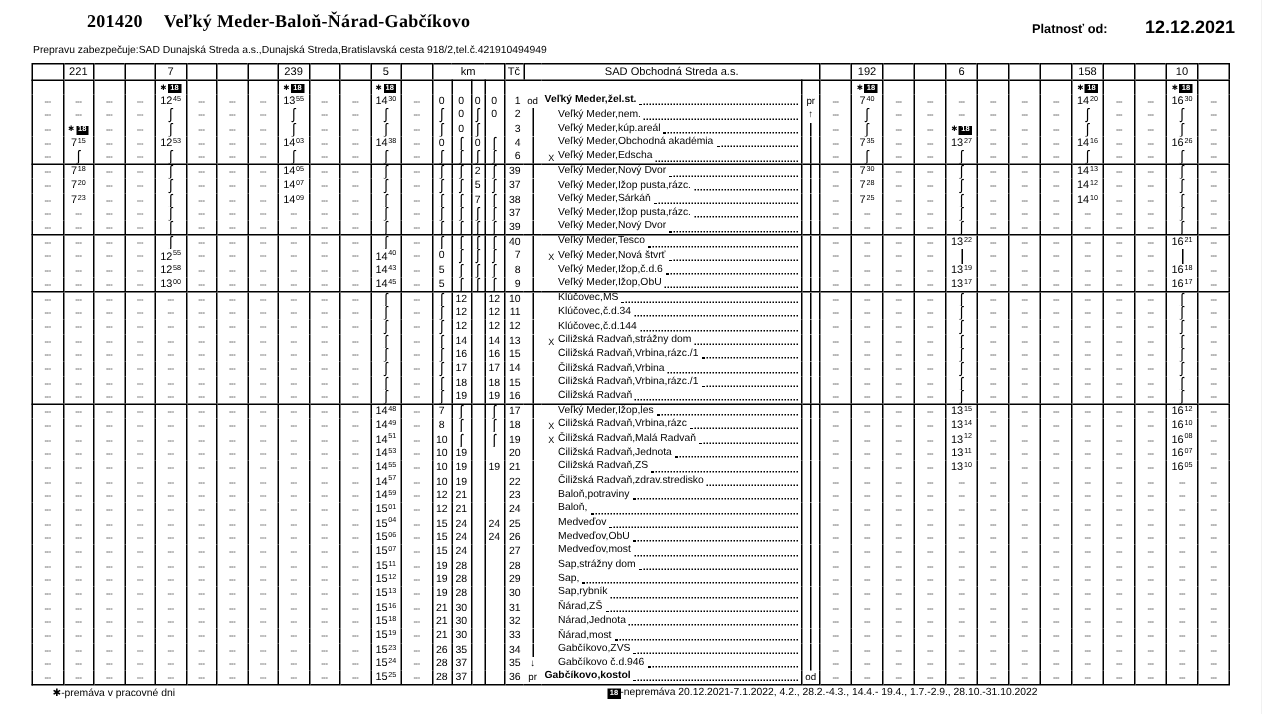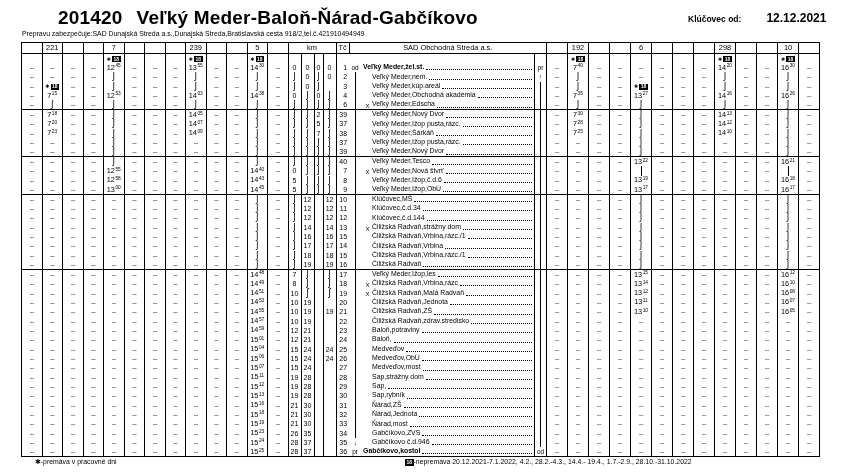--- a/index.html
+++ b/index.html
@@ -1,18 +1,18 @@
 <!DOCTYPE html>
 <html><head>
 <meta charset="utf-8">
 <style>
   html,body{margin:0;padding:0;background:#e8e8e8;}
   .page{width:841px;height:476px;background:#ffffff;position:relative;margin:0 auto;
         font-family:"Liberation Sans",sans-serif;color:#000;overflow:hidden;}
-  .title{position:absolute;top:7px;left:58px;font-size:19px;font-weight:bold;letter-spacing:0.2px;}
+  .title{position:absolute;top:7px;left:58px;font-size:12px;font-weight:bold;letter-spacing:0.2px;font-family:Liberation Serif, serif;}
   .title .rnum{margin-right:14px;}
   .validity{position:absolute;top:11px;left:688px;font-size:8.5px;font-weight:bold;white-space:nowrap;}
   .validity .vdate{font-size:12px;margin-left:25px;}
   .operator{position:absolute;top:30px;left:22px;font-size:6.9px;}
 
   table.tt{position:absolute;top:42px;left:21px;width:799px;border-collapse:collapse;table-layout:fixed;
            border:1px solid #000;}
   .tt tr{height:9.35px;}
   .tt tr.hdr{height:11px;}
   .tt td{border-left:1px solid #000;padding:0;margin:0;text-align:center;vertical-align:middle;
@@ -46,21 +46,21 @@
   .foot-r{position:absolute;left:404px;top:458px;font-size:6.9px;}
 </style>
 </head>
 <body>
 
 <div class="page">
   <div class="title">
     <span class="rnum">201420</span><span>Veľký Meder-Baloň-Ňárad-Gabčíkovo</span>
   </div>
   <div class="validity">
-    <span>Klúčovec od:</span><span class="vdate">12.12.2021</span>
+    <span>Platnosť od:</span><span class="vdate">12.12.2021</span>
   </div>
   <div class="operator">Prepravu zabezpečuje:SAD Dunajská Streda a.s.,Dunajská Streda,Bratislavská cesta 918/2,tel.č.421910494949</div>
 
   <table class="tt" id="tt">
       <colgroup>
         <col style="width:20.5px">
         <col style="width:20.5px">
         <col style="width:20.5px">
         <col style="width:20.5px">
         <col style="width:20.5px">
@@ -113,21 +113,21 @@
           <td>Tč</td>
           <td colspan="3">SAD Obchodná Streda a.s.</td>
           <td class=""></td>
           <td class="">192</td>
           <td class=""></td>
           <td class=""></td>
           <td class="">6</td>
           <td class=""></td>
           <td class=""></td>
           <td class=""></td>
-          <td class="">298</td>
+          <td class="">158</td>
           <td class=""></td>
           <td class=""></td>
           <td class="">10</td>
           <td class=""></td>
         </tr>
         <tr>
           <td class=""></td>
           <td class=""></td>
           <td class=""></td>
           <td class=""></td>

